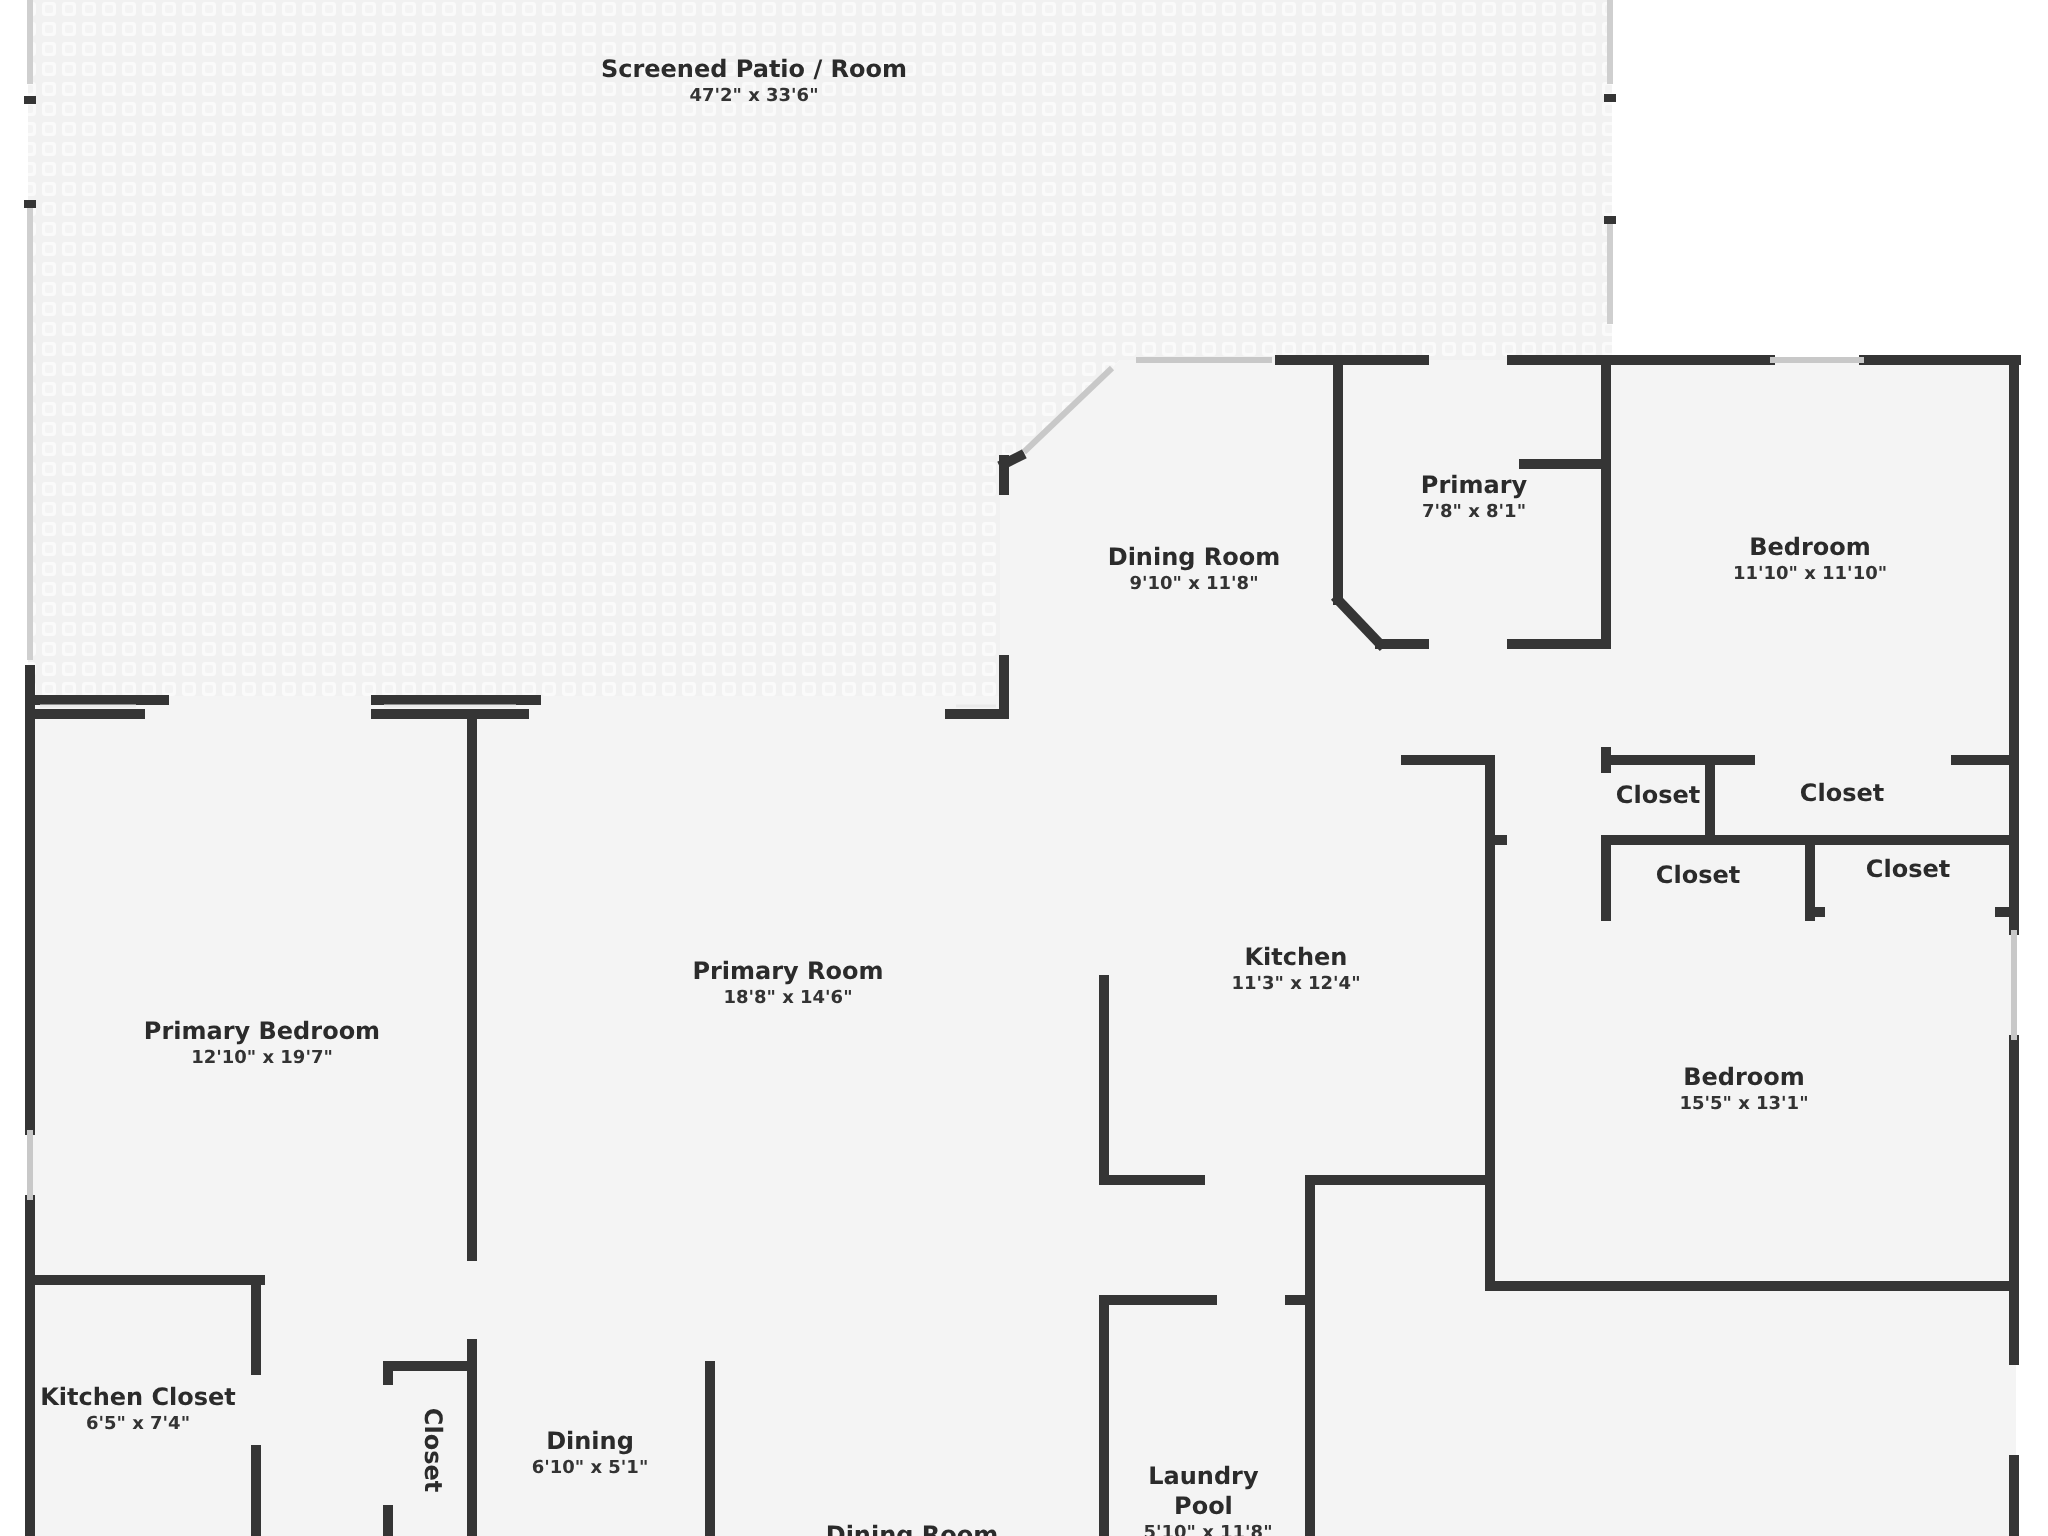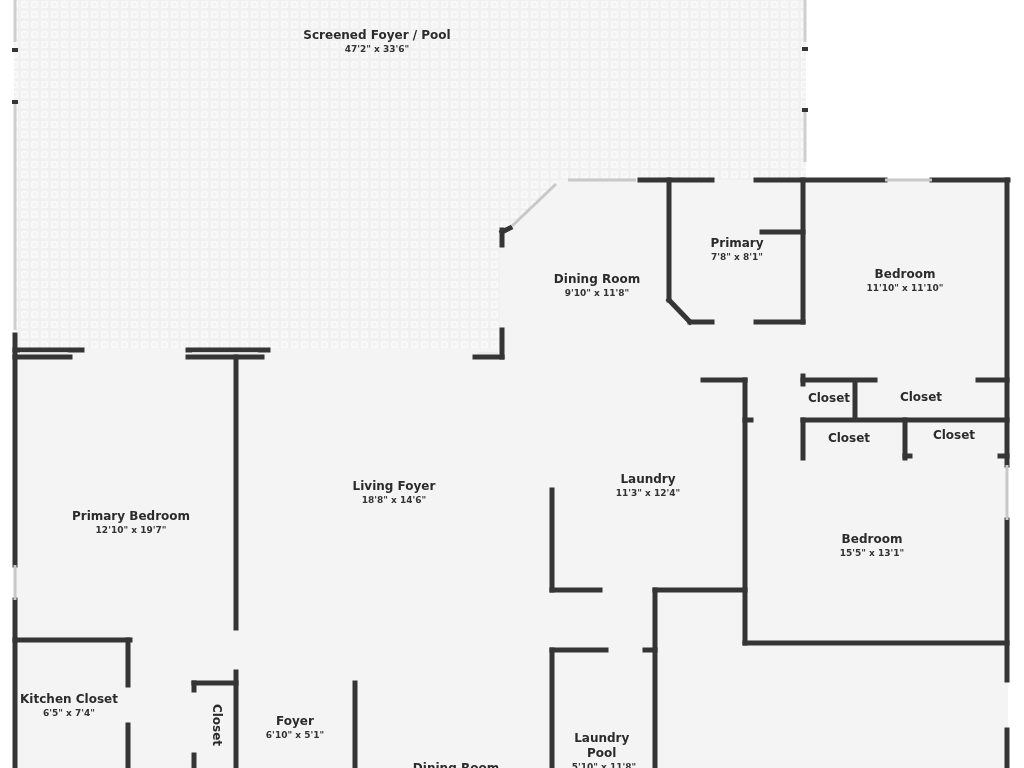--- a/index.html
+++ b/index.html
@@ -120,21 +120,21 @@
     <line x1="1007" y1="465" x2="1007" y2="520"></line>
   </g>
   <g stroke="#eaeaea" stroke-width="1.5" fill="none">
     <line x1="20" y1="353" x2="68" y2="353"></line>
     <line x1="192" y1="353" x2="258" y2="353"></line>
     <line x1="478" y1="353" x2="498" y2="353"></line>
   </g>
 </svg>
 
 <div class="room-label" style="left:377px;top:41px;">
-  <span class="room-name">Screened Foyer / Pool</span>
+  <span class="room-name">Screened Patio / Room</span>
   <span class="room-dim">47'2" x 33'6"</span>
 </div>
 <div class="room-label" style="left:597px;top:285px;">
   <span class="room-name">Dining Room</span>
   <span class="room-dim">9'10" x 11'8"</span>
 </div>
 <div class="room-label" style="left:737px;top:249px;">
   <span class="room-name">Primary</span>
   <span class="room-dim">7'8" x 8'1"</span>
 </div>
@@ -148,44 +148,44 @@
 <div class="room-label" style="left:921px;top:397px;">
   <span class="room-name">Closet</span>
 </div>
 <div class="room-label" style="left:849px;top:438px;">
   <span class="room-name">Closet</span>
 </div>
 <div class="room-label" style="left:954px;top:435px;">
   <span class="room-name">Closet</span>
 </div>
 <div class="room-label" style="left:394px;top:492px;">
-  <span class="room-name">Living Foyer</span>
+  <span class="room-name">Primary Room</span>
   <span class="room-dim">18'8" x 14'6"</span>
 </div>
 <div class="room-label" style="left:648px;top:485px;">
-  <span class="room-name">Laundry</span>
+  <span class="room-name">Kitchen</span>
   <span class="room-dim">11'3" x 12'4"</span>
 </div>
 <div class="room-label" style="left:872px;top:545px;">
   <span class="room-name">Bedroom</span>
   <span class="room-dim">15'5" x 13'1"</span>
 </div>
 <div class="room-label" style="left:131px;top:522px;">
   <span class="room-name">Primary Bedroom</span>
   <span class="room-dim">12'10" x 19'7"</span>
 </div>
 <div class="room-label" style="left:69px;top:705px;">
   <span class="room-name">Kitchen Closet</span>
   <span class="room-dim">6'5" x 7'4"</span>
 </div>
 <div class="room-label vertical" style="left:216px;top:725px;">
   <span class="room-name">Closet</span>
 </div>
 <div class="room-label" style="left:295px;top:727px;">
-  <span class="room-name">Foyer</span>
+  <span class="room-name">Dining</span>
   <span class="room-dim">6'10" x 5'1"</span>
 </div>
 <div class="room-label" style="left:456px;top:768px;">
   <span class="room-name">Dining Room</span>
 </div>
 <div class="room-label" style="left:604px;top:752px;">
   <span class="room-name" style="white-space:normal;width:60px;">Laundry Pool</span>
   <span class="room-dim">5'10" x 11'8"</span>
 </div>
 

